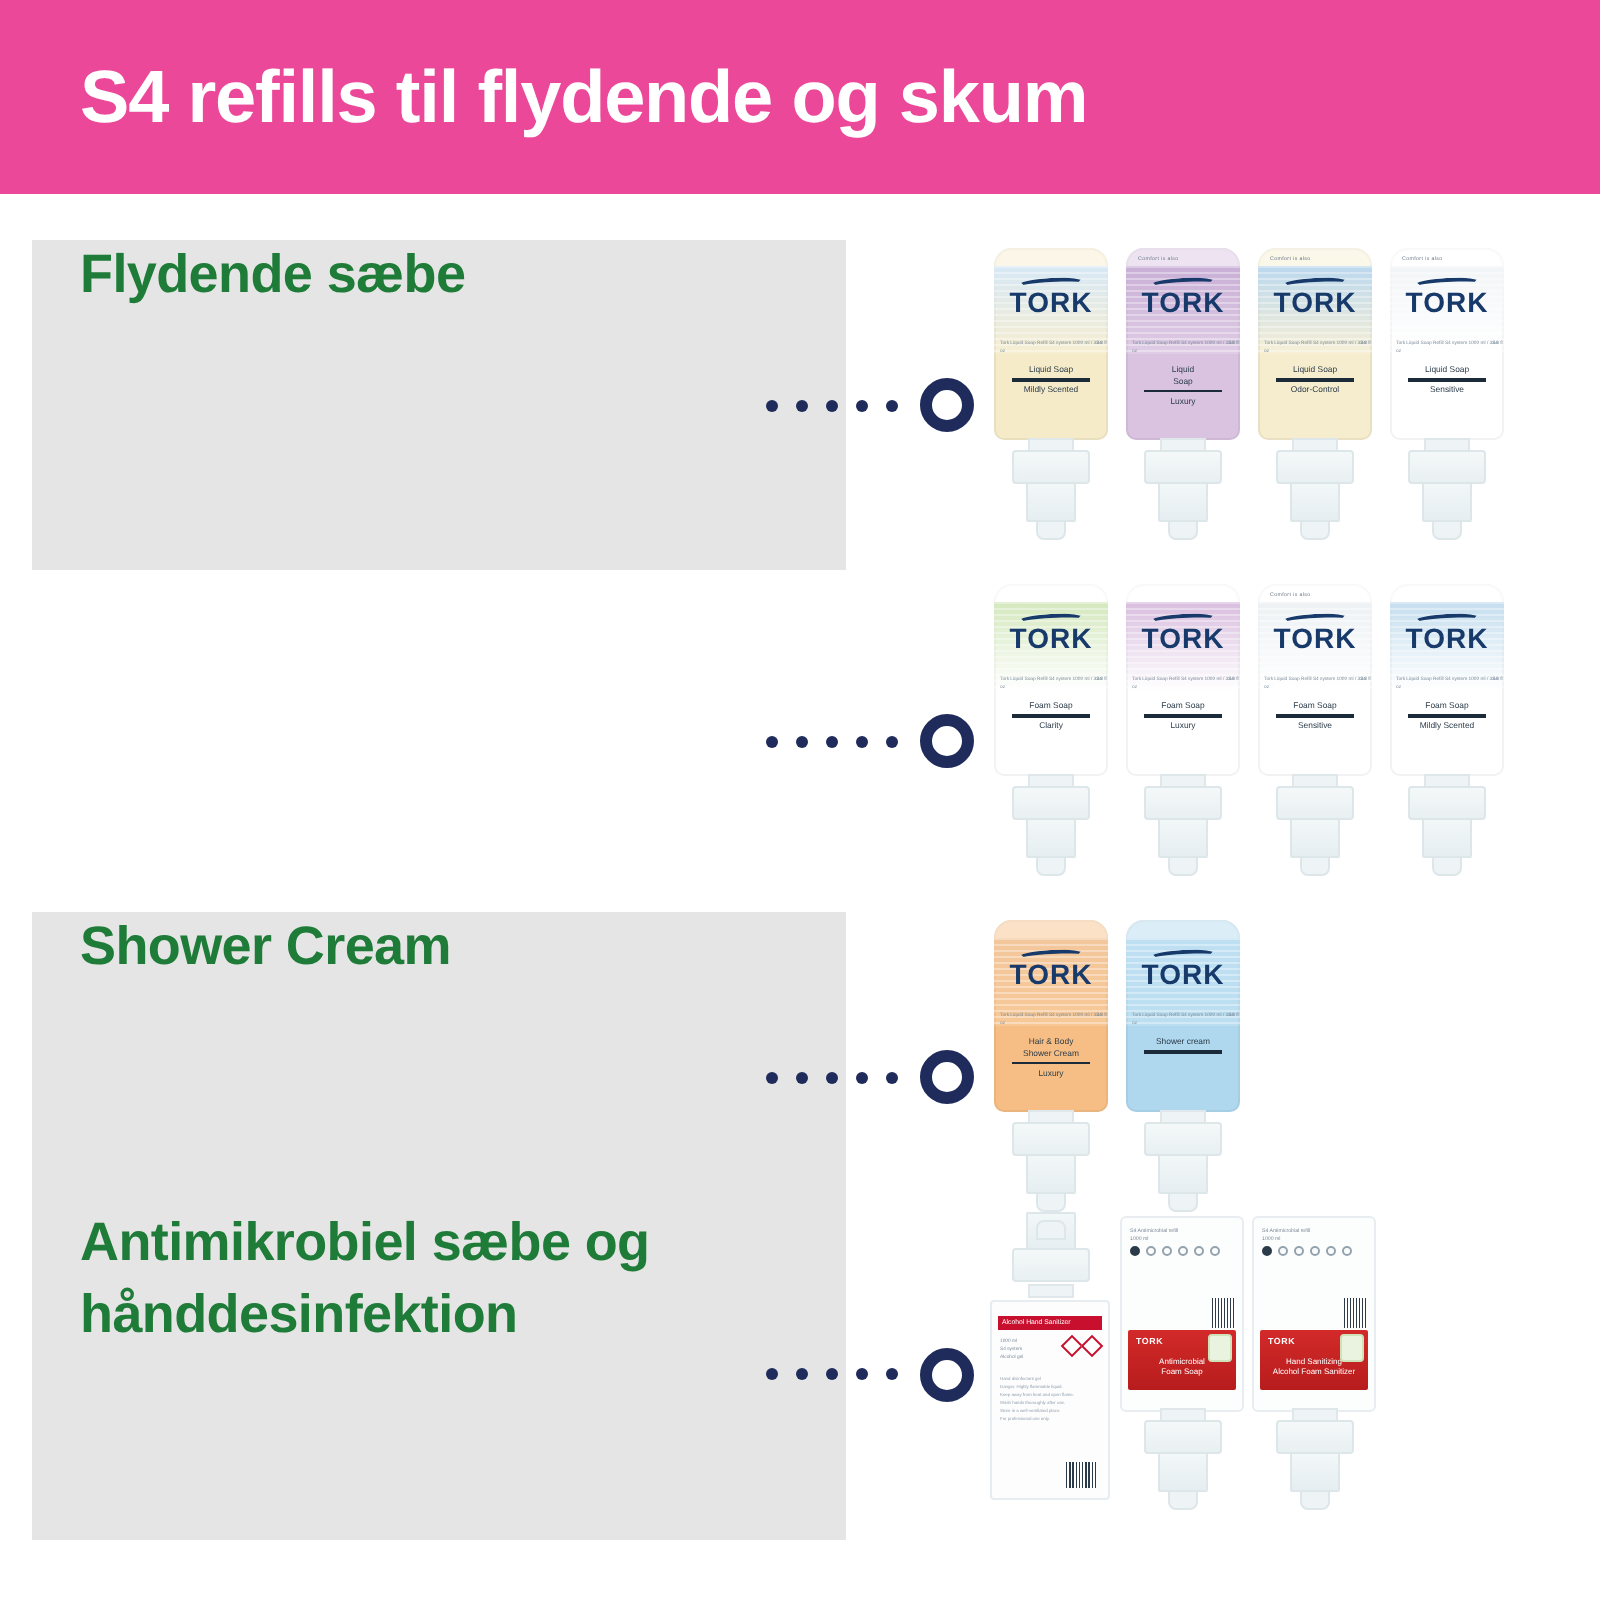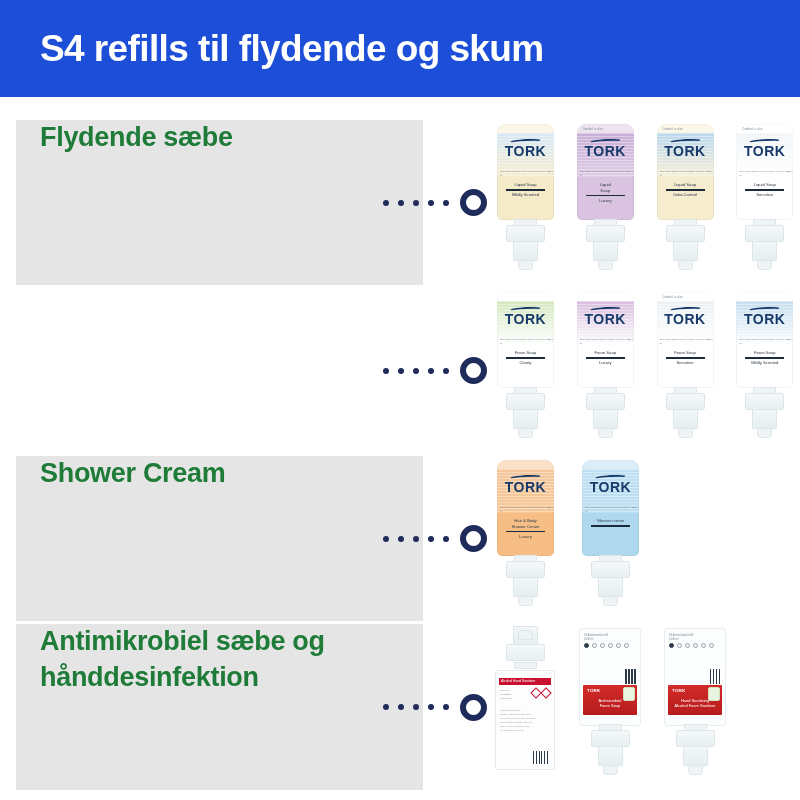--- a/index.html
+++ b/index.html
@@ -8,21 +8,21 @@
     background: #ffffff;
     font-family: "Liberation Sans", sans-serif;
     overflow: hidden;
   }
   .page { position: relative; width: 800px; height: 800px; background:#fff; }
 
   
   .header {
     position: absolute; left: 0; top: 0;
     width: 800px; height: 97px;
-    background: #1d4ed8;
+    background: #ec4899;
     display: flex; align-items: center;
   }
   .header-title {
     color: #ffffff;
     font-size: 37px;
     font-weight: 700;
     letter-spacing: -0.6px;
     margin-left: 40px;
     white-space: nowrap;
     font-family: "Liberation Sans", sans-serif;
@@ -59,21 +59,21 @@
   .ring {
     width: 27px; height: 27px; border-radius: 50%;
     border: 6px solid #1F2B5B; background: transparent;
     margin-left: 2px; flex: none;
   }
 
   
   .bottles {
     position: absolute; top: 0; height: 100%;
     left: 492px; width: 300px;
-    display: flex; align-items: flex-start; gap: 19px;
+    display: flex; align-items: flex-start; gap: 0;
   }
   .bottle { position: relative; width: 66px; height: 100%; }
 
   
   .b-body {
     position: absolute; left: 5px; top: 4px;
     width: 57px; height: 96px;
     border-radius: 9px 9px 5px 5px;
     overflow: hidden;
     box-shadow: inset 0 0 0 1px rgba(0,0,0,0.05);
@@ -509,21 +509,21 @@
       </div>
     </div>
     <div class="b-neck"></div>
     <div class="b-pump"></div>
     <div class="b-pump2"></div>
     <div class="b-tip"></div>
         </div>
       </div>
   </div>
 
-  <div class="row" id="row3" style="top:624px;height:166px;">
+  <div class="row" id="row3" style="top:604px;height:166px;">
     <div class="panel">
       <div class="panel-label">Antimikrobiel sæbe og hånddesinfektion</div>
     </div>
     <div class="connector">
       <span class="dot"></span>
       <span class="dot"></span>
       <span class="dot"></span>
       <span class="dot"></span>
       <span class="dot"></span>
       <span class="ring"></span>

